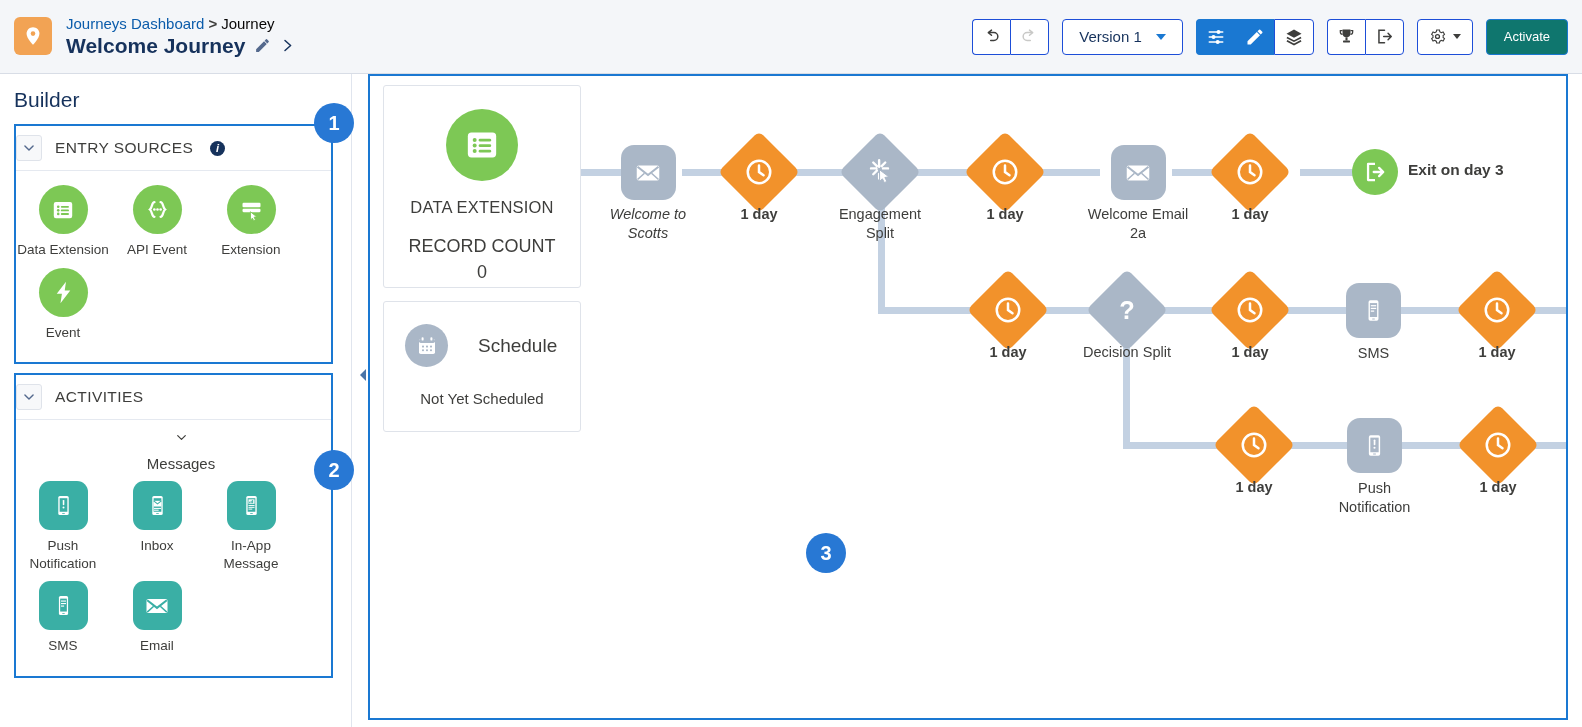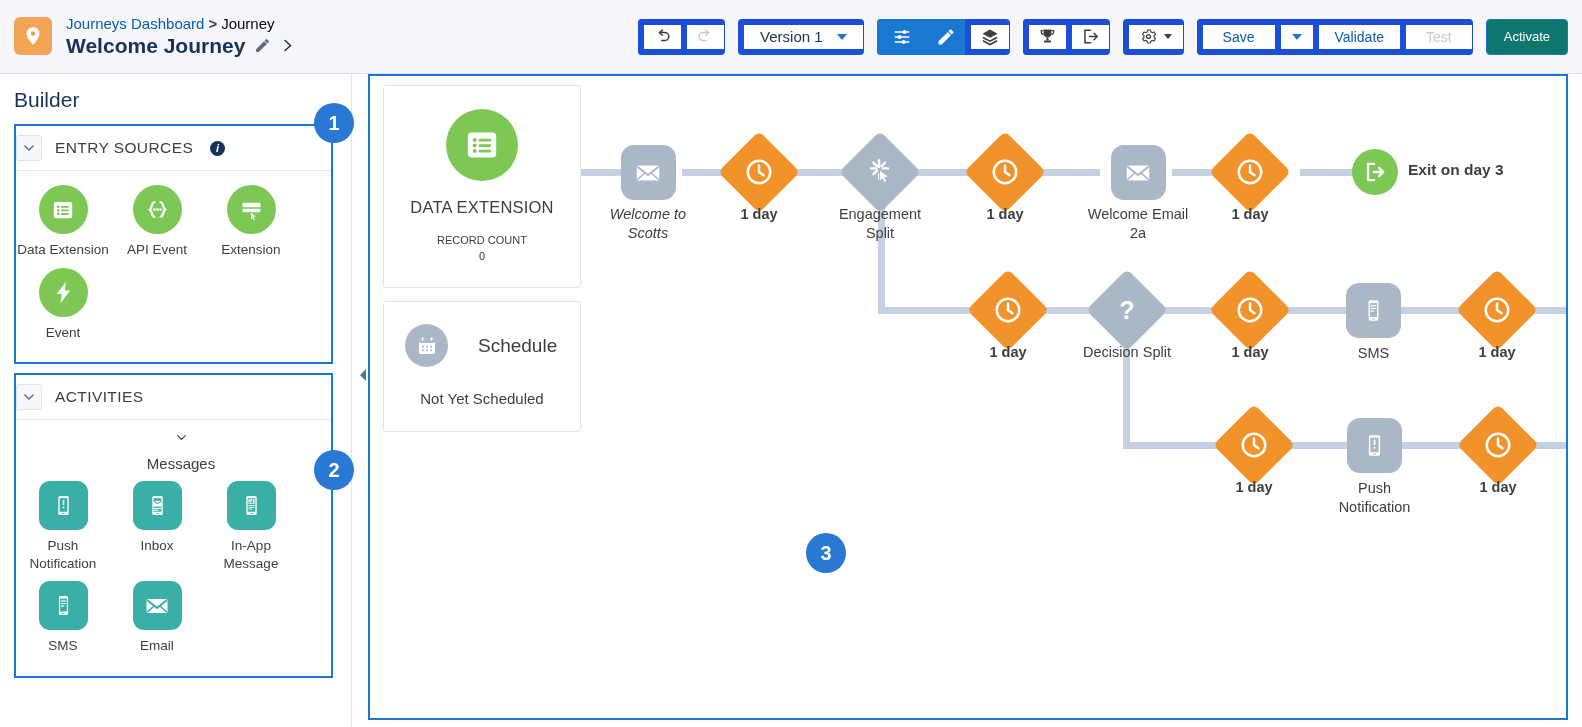--- a/index.html
+++ b/index.html
@@ -32,21 +32,21 @@
   .jname-row { display: flex; align-items: center; gap: 9px; margin-top: 1px; justify-content: center; }
   .jname { font-size: 21px; font-weight: 700; color: #16325c; white-space: nowrap; }
   .pencil-ic, .chev-ic { display: inline-flex; }
 
   .toolbar {
     margin-left: auto; display: flex; align-items: center; gap: 13px;
     padding-right: 14px;
   }
   .btn-group { display: flex; align-items: stretch; }
   .tb {
-    background: #fff; border: 6px solid #1d4ed8;
+    background: #fff; border: 1px solid #1d4ed8;
     height: 36px; min-width: 38px;
     display: flex; align-items: center; justify-content: center;
     font-size: 14px; color: #0b5cab; padding: 0 11px;
     cursor: pointer; white-space: nowrap;
   }
   .btn-group .tb { border-right-width: 0; }
   .btn-group .tb:last-child { border-right-width: 1px; }
   .btn-group .tb:first-child { border-radius: 4px 0 0 4px; }
   .btn-group .tb:last-child { border-radius: 0 4px 4px 0; }
   .btn-group .tb:only-child { border-radius: 4px; }
@@ -134,21 +134,21 @@
   }
 
   .card {
     position: absolute; background: #fff; border: 1px solid #dfe3ea; border-radius: 3px;
   }
   .card-de { left: 13px; top: 9px; width: 198px; height: 203px;
     display: flex; flex-direction: column; align-items: center; padding-top: 23px; }
   .circ-de { width: 72px; height: 72px; border-radius: 50%; background: #7dc855;
     display: flex; align-items: center; justify-content: center; }
   .de-title { font-size: 16.5px; color: #3e3e3c; margin-top: 17px; letter-spacing: .2px; }
-  .de-sub { font-size: 11px; color: #3e3e3c; margin-top: 16px; text-align: center; line-height: 1.45; }
+  .de-sub { font-size: 18px; color: #3e3e3c; margin-top: 16px; text-align: center; line-height: 1.45; }
 
   .card-sched { left: 13px; top: 225px; width: 198px; height: 131px; padding: 22px 0 0 0; }
   .sched-row { display: flex; align-items: center; gap: 30px; padding-left: 21px; }
   .circ-sched { width: 43px; height: 43px; border-radius: 50%; background: #aab7c7;
     display: flex; align-items: center; justify-content: center; }
   .sched-title { font-size: 19px; color: #3e3e3c; }
   .sched-sub { font-size: 15px; color: #3e3e3c; text-align: center; margin-top: 23px; }
 
   
   .wire { position: absolute; background: #c3d1e2; }
@@ -285,28 +285,20 @@
       <div class="btn-group">
         <div class="tb">
           <svg width="17" height="17" viewBox="0 0 24 24">
               <path d="M12 8.3a3.7 3.7 0 100 7.4 3.7 3.7 0 000-7.4zm0 5.6a1.9 1.9 0 110-3.8 1.9 1.9 0 010 3.8z" fill="#3e3e3c"></path>
               <path d="M20 12c0-.5 0-1-.1-1.4l2-1.5-2-3.4-2.3 1a7.6 7.6 0 00-2.4-1.4L14.8 2.7h-4l-.4 2.6a7.6 7.6 0 00-2.4 1.4l-2.3-1-2 3.4 2 1.5c0 .5-.1.9-.1 1.4s0 1 .1 1.4l-2 1.5 2 3.4 2.3-1a7.6 7.6 0 002.4 1.4l.4 2.6h4l.4-2.6a7.6 7.6 0 002.4-1.4l2.3 1 2-3.4-2-1.5c.1-.4.1-.9.1-1.4z" fill="none" stroke="#3e3e3c" stroke-width="1.5"></path>
             </svg>
           <span class="tri-down sm" style="margin-left:7px"></span>
         </div>
       </div>
 
-      <div class="btn-group">
-        <div class="tb" style="padding:0 20px">Save</div>
-        <div class="tb caret">
-          <span class="tri-down"></span>
-        </div>
-        <div class="tb" style="padding:0 16px">Validate</div>
-        <div class="tb disabled" style="padding:0 20px">Test</div>
-      </div>
 
       <div class="activate">Activate</div>
     </div>
   </div>
 
   <div class="sidebar">
     <div class="builder-title">Builder</div>
 
     <div class="panel">
       <div class="panel-hd">

